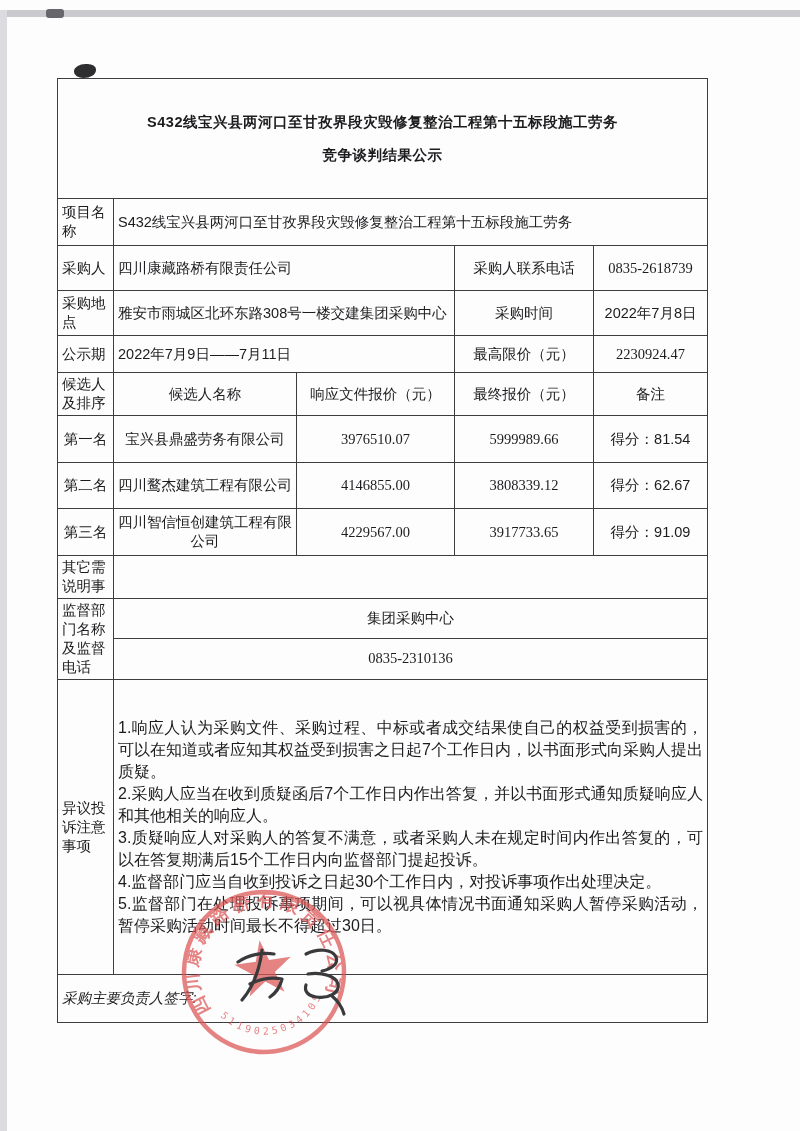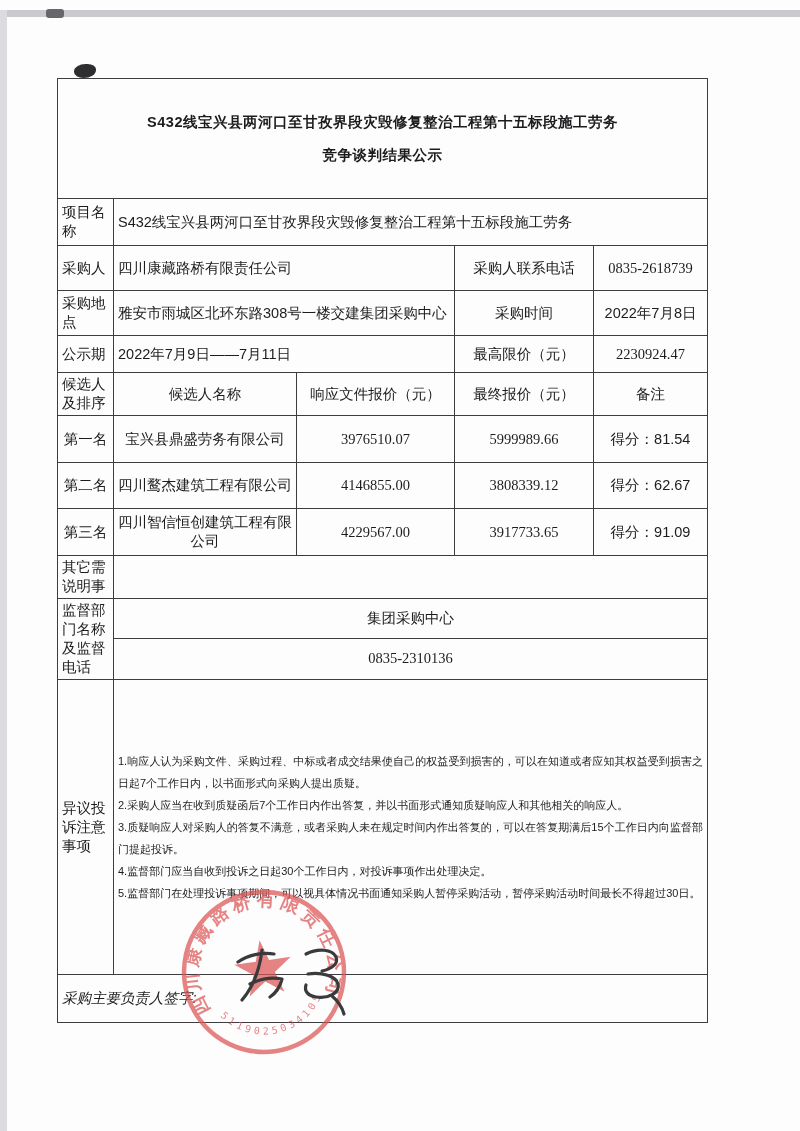--- a/index.html
+++ b/index.html
@@ -31,21 +31,21 @@
   td.title-cell{
     text-align:center;font-weight:bold;font-size:20px;line-height:33px;
     letter-spacing:0.5px;padding:10px 24px;
   }
   td.lbl{padding:2px 3px;font-size:14.5px;line-height:19px;margin-top:32px;}
   td.lbl-c{text-align:left;}
   td.val{padding-left:7px;}
   td.c{text-align:center;}
   .num{font-family:"Liberation Serif","DejaVu Serif",serif;font-size:14px;}
   td.complaint-cell{vertical-align:top;padding:66px 10px 8px 7px;}
-  .cmp-p{margin:0;font-size:11px;line-height:22px;text-align:justify;}
+  .cmp-p{margin:0;font-size:16px;line-height:22px;text-align:justify;}
   td.sig-cell{padding-left:5px;font-size:15px;font-style:italic;}
   td.empty-cell{height:100%;}
 
   
   .stamp{
     position:absolute;left:176px;top:884px;width:176px;height:176px;
     opacity:0.72;transform:rotate(-8deg);pointer-events:none;
   }
   
   .signature{

